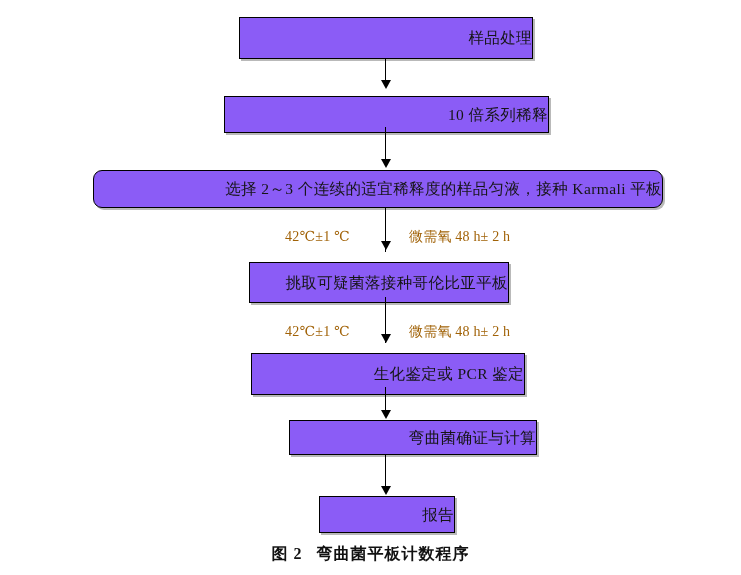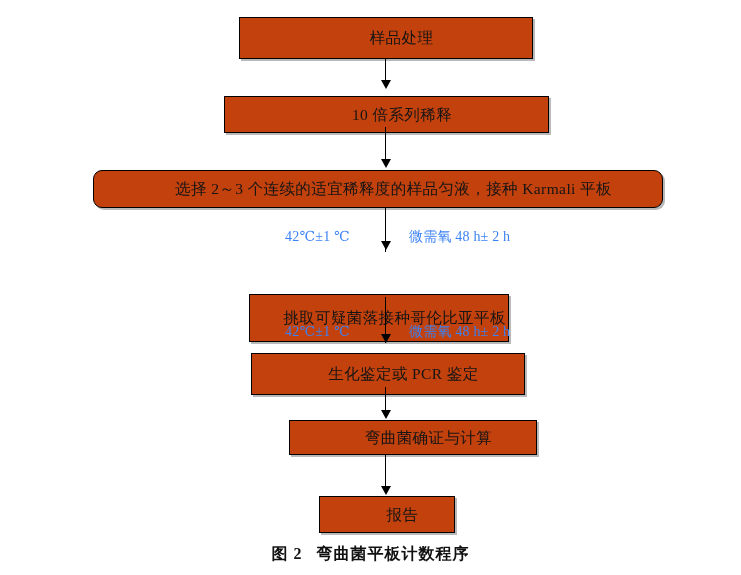--- a/index.html
+++ b/index.html
@@ -16,24 +16,24 @@
     position: relative;
     width: 741px;
     height: 575px;
     background: #ffffff;
     overflow: hidden;
   }
   .node {
     position: absolute;
     box-sizing: border-box;
     border: 1.2px solid #000000;
-    background: #c2410c;
+    background: #8b5cf6;
     display: flex;
     align-items: center;
-    justify-content: center;
+    justify-content: flex-end;
     box-shadow: 2px 2px 0 0 #b9b9b9;
     text-align: center;
     padding-left: 31px;
   }
   .node .node-label {
     font-size: 15.5px;
     line-height: 1.15;
     letter-spacing: 0.4px;
     white-space: nowrap;
     color: #151515;
@@ -49,21 +49,21 @@
     width: 0;
     height: 0;
     border-left: 5px solid transparent;
     border-right: 5px solid transparent;
     border-top: 9px solid #000000;
   }
   .annot {
     position: absolute;
     font-size: 14px;
     white-space: nowrap;
-    color: #3b82f6;
+    color: #a16207;
     letter-spacing: 0.2px;
   }
   .caption {
     position: absolute;
     width: 100%;
     text-align: center;
     font-size: 16px;
     font-weight: bold;
     letter-spacing: 1px;
     color: #111111;
@@ -91,21 +91,21 @@
 
   <div class="node" style="left:93px; top:170px; width:570px; height:38px;border-radius:9px;">
     <span class="node-label">选择 2～3 个连续的适宜稀释度的样品匀液，接种 Karmali 平板</span>
   </div>
 
   <div class="conn" style="left:385px; top:208px; height:44px;"></div>
   <div class="arrowhead" style="left:381px; top:241px;"></div>
   <div class="annot" style="left:285px; top:228px;">42℃±1 ℃</div>
   <div class="annot" style="left:409px; top:228px;">微需氧 48 h± 2 h</div>
 
-  <div class="node" style="left:249px; top:262px; width:260px; height:48px;margin-top:32px;">
+  <div class="node" style="left:249px; top:262px; width:260px; height:41px;">
     <span class="node-label">挑取可疑菌落接种哥伦比亚平板</span>
   </div>
 
   <div class="conn" style="left:385px; top:297px; height:46px;"></div>
   <div class="arrowhead" style="left:381px; top:334px;"></div>
   <div class="annot" style="left:285px; top:323px;">42℃±1 ℃</div>
   <div class="annot" style="left:409px; top:323px;">微需氧 48 h± 2 h</div>
 
   <div class="node" style="left:251px; top:353px; width:274px; height:42px;">
     <span class="node-label">生化鉴定或 PCR 鉴定</span>

